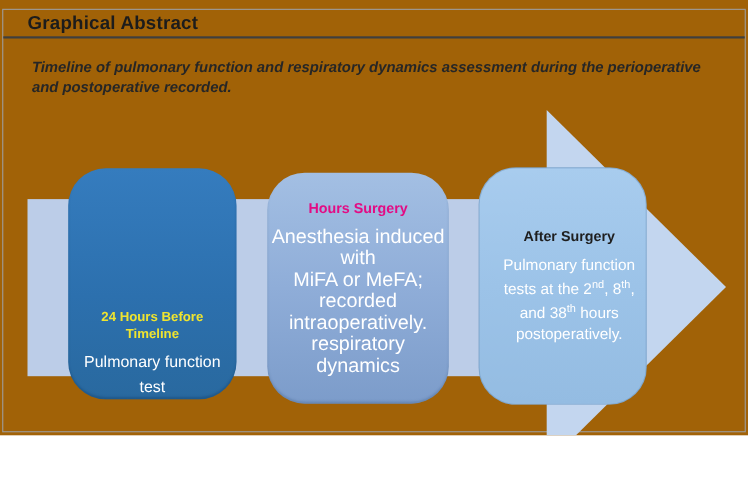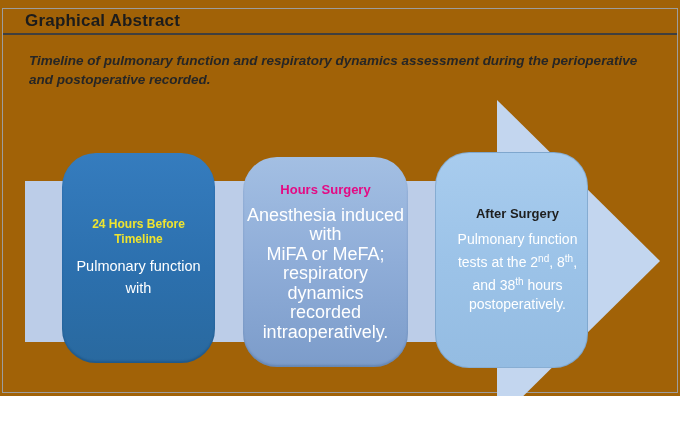--- a/index.html
+++ b/index.html
@@ -10,21 +10,21 @@
   .title{position:absolute;left:25px;top:11px;font-size:17px;font-weight:bold;
          color:#1c1c1c;letter-spacing:.2px;}
   .rule{position:absolute;left:3px;right:3px;top:33px;border-top:2px solid #3f3f3f;}
   .subtitle{position:absolute;left:29px;top:51px;font-size:13.5px;font-weight:bold;
             font-style:italic;color:#262626;line-height:19px;white-space:nowrap;}
   .arrow-svg{position:absolute;left:0;top:0;}
   .card{position:absolute;display:flex;flex-direction:column;align-items:center;
         justify-content:center;text-align:center;border-radius:34px;box-sizing:border-box;}
   .card1{left:62px;top:153px;width:153px;height:210px;
          background:linear-gradient(180deg,#357cbe,#2c70ae 55%,#29699f);
-         box-shadow:inset 0 -2px 2px rgba(10,50,90,.3);}
+         box-shadow:inset 0 -2px 2px rgba(10,50,90,.3);justify-content:flex-end;}
   .card2{left:243px;top:157px;width:165px;height:210px;
          background:linear-gradient(180deg,#a3bfe3,#8fadd8 50%,#7c9cca);
          box-shadow:inset 0 -2px 2px rgba(40,70,110,.25);}
   .card3{left:435px;top:152px;width:153px;height:216px;
          background:linear-gradient(180deg,#a8ccee,#9cc3e8 50%,#94bce2);
          border:1px solid rgba(110,150,190,.55);padding-left:12px;}
   .card-title{font-weight:bold;margin-bottom:8px;}
   .t1{color:#efe42f;font-size:12px;line-height:15px;}
   .t2{color:#e30b84;font-size:13px;line-height:16px;}
   .t3{color:#1e1e1e;font-size:13px;line-height:16px;}
@@ -54,31 +54,31 @@
     <polygon points="497,100 660,261 497,422" fill="#c3d6ef"></polygon>
   </svg>
 
   <div class="card card1">
     <div class="card-title t1">
       <div>24 Hours Before</div>
       <div>Timeline</div>
     </div>
     <div class="card-body b1">
       <div>Pulmonary function</div>
-      <div>with</div>
+      <div>test</div>
     </div>
   </div>
 
   <div class="card card2">
     <div class="card-title t2">Hours Surgery</div>
     <div class="card-body b2">
       <div>Anesthesia induced with</div>
       <div>MiFA or MeFA;</div>
+      <div>recorded intraoperatively.</div>
       <div>respiratory dynamics</div>
-      <div>recorded intraoperatively.</div>
     </div>
   </div>
 
   <div class="card card3">
     <div class="card-title t3">After Surgery</div>
     <div class="card-body b3">
       <div>Pulmonary function</div>
       <div>
         <span>tests at the 2</span><span class="sup">nd</span><span>, 8</span><span class="sup">th</span><span>,</span>
       </div>

